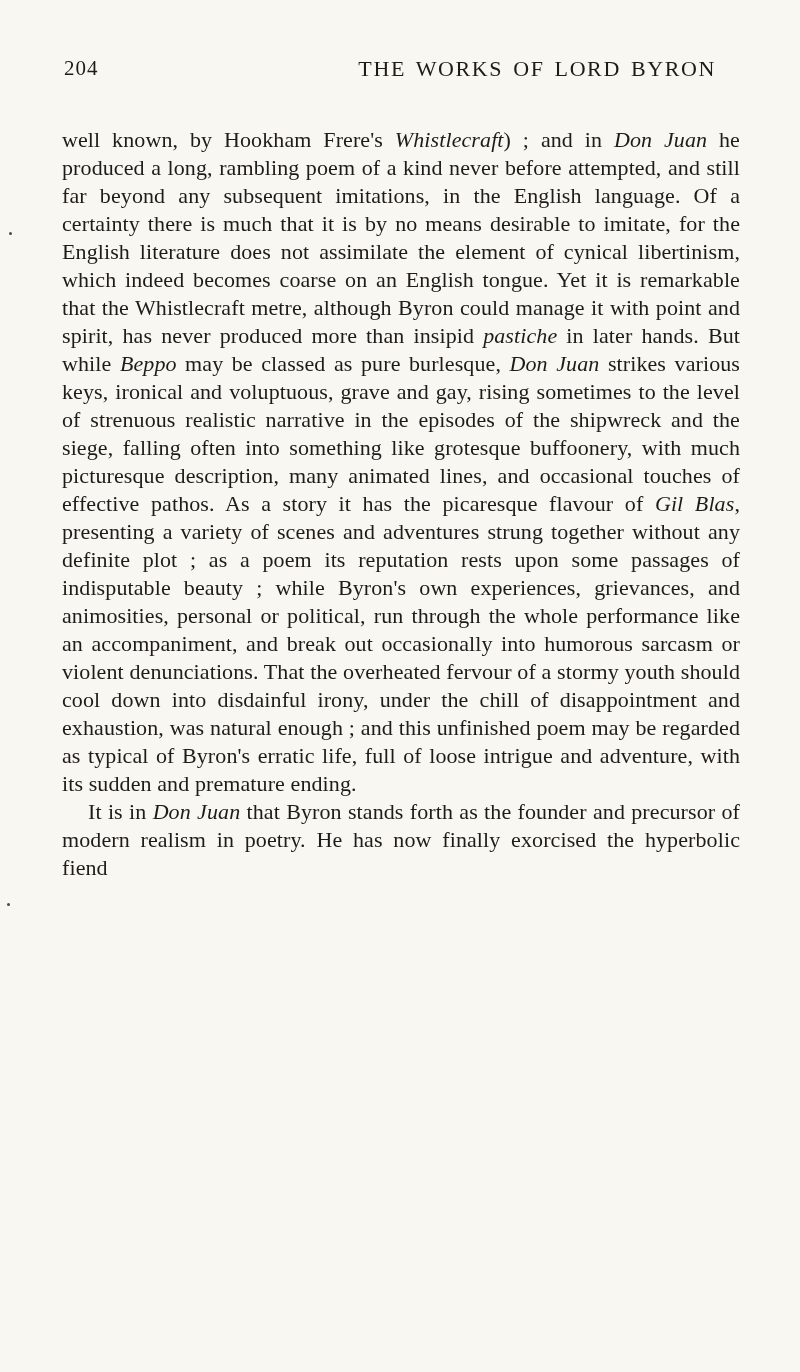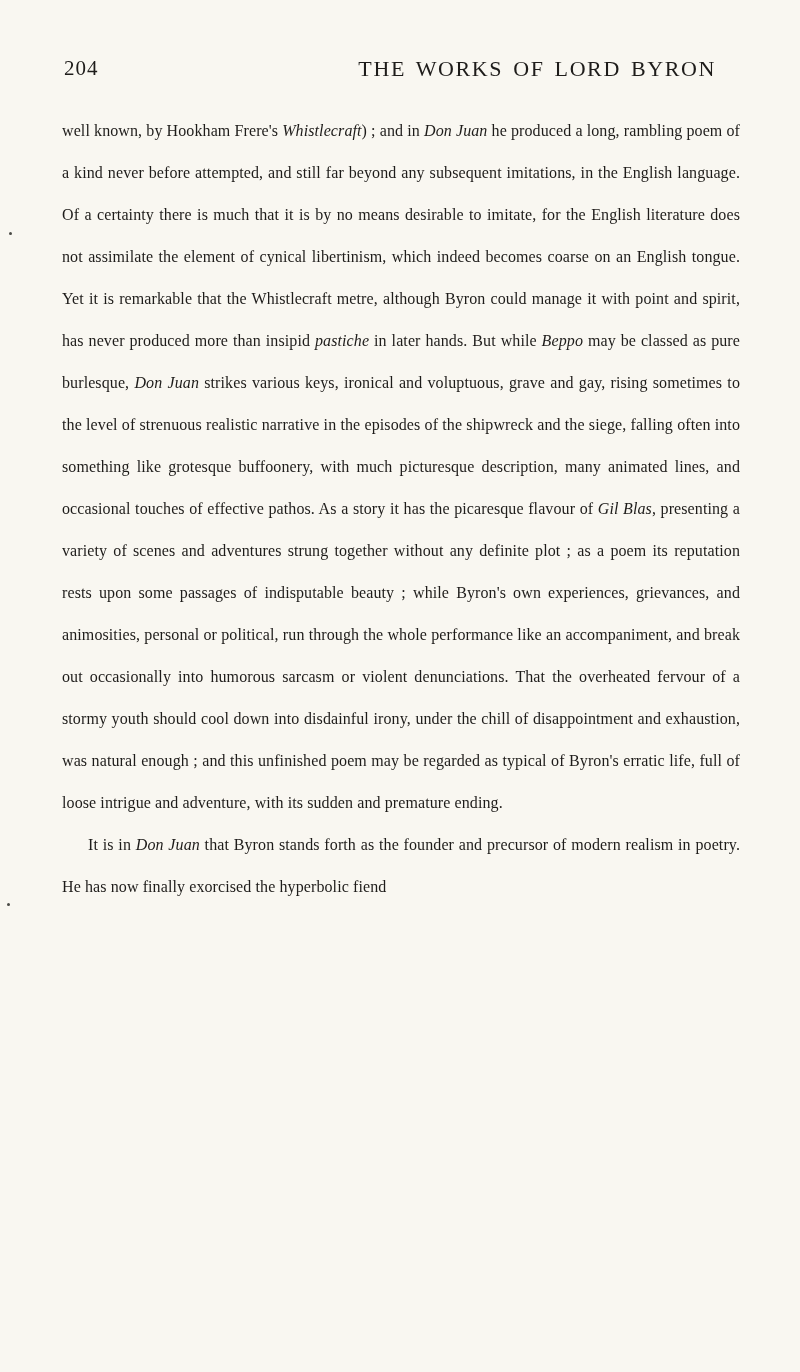--- a/index.html
+++ b/index.html
@@ -15,43 +15,43 @@
     background: #f9f7f1;
     box-sizing: border-box;
     padding: 56px 60px 0 62px;
     overflow: hidden;
     font-family: "Liberation Serif", "DejaVu Serif", serif;
     color: #1e1c1a;
   }
   .running-header {
     position: relative;
     height: 30px;
-    margin-bottom: 24px;
+    margin-bottom: 40px;
   }
   .page-number {
     position: absolute;
     left: 2px;
     top: 0;
     font-size: 21px;
     letter-spacing: 1px;
   }
   .running-title {
     position: absolute;
     left: 0;
     right: 24px;
     top: 0;
     text-align: right;
     font-size: 22px;
     letter-spacing: 1.6px;
     word-spacing: 3px;
     white-space: nowrap;
   }
   .page-body {
-    font-size: 16px;
-    line-height: 42px;
+    font-size: 22px;
+    line-height: 28px;
     text-align: justify;
     letter-spacing: 0.1px;
   }
   .page-body p {
     margin: 0;
     padding: 0;
   }
   .page-body p.indent {
     text-indent: 26px;
   }

